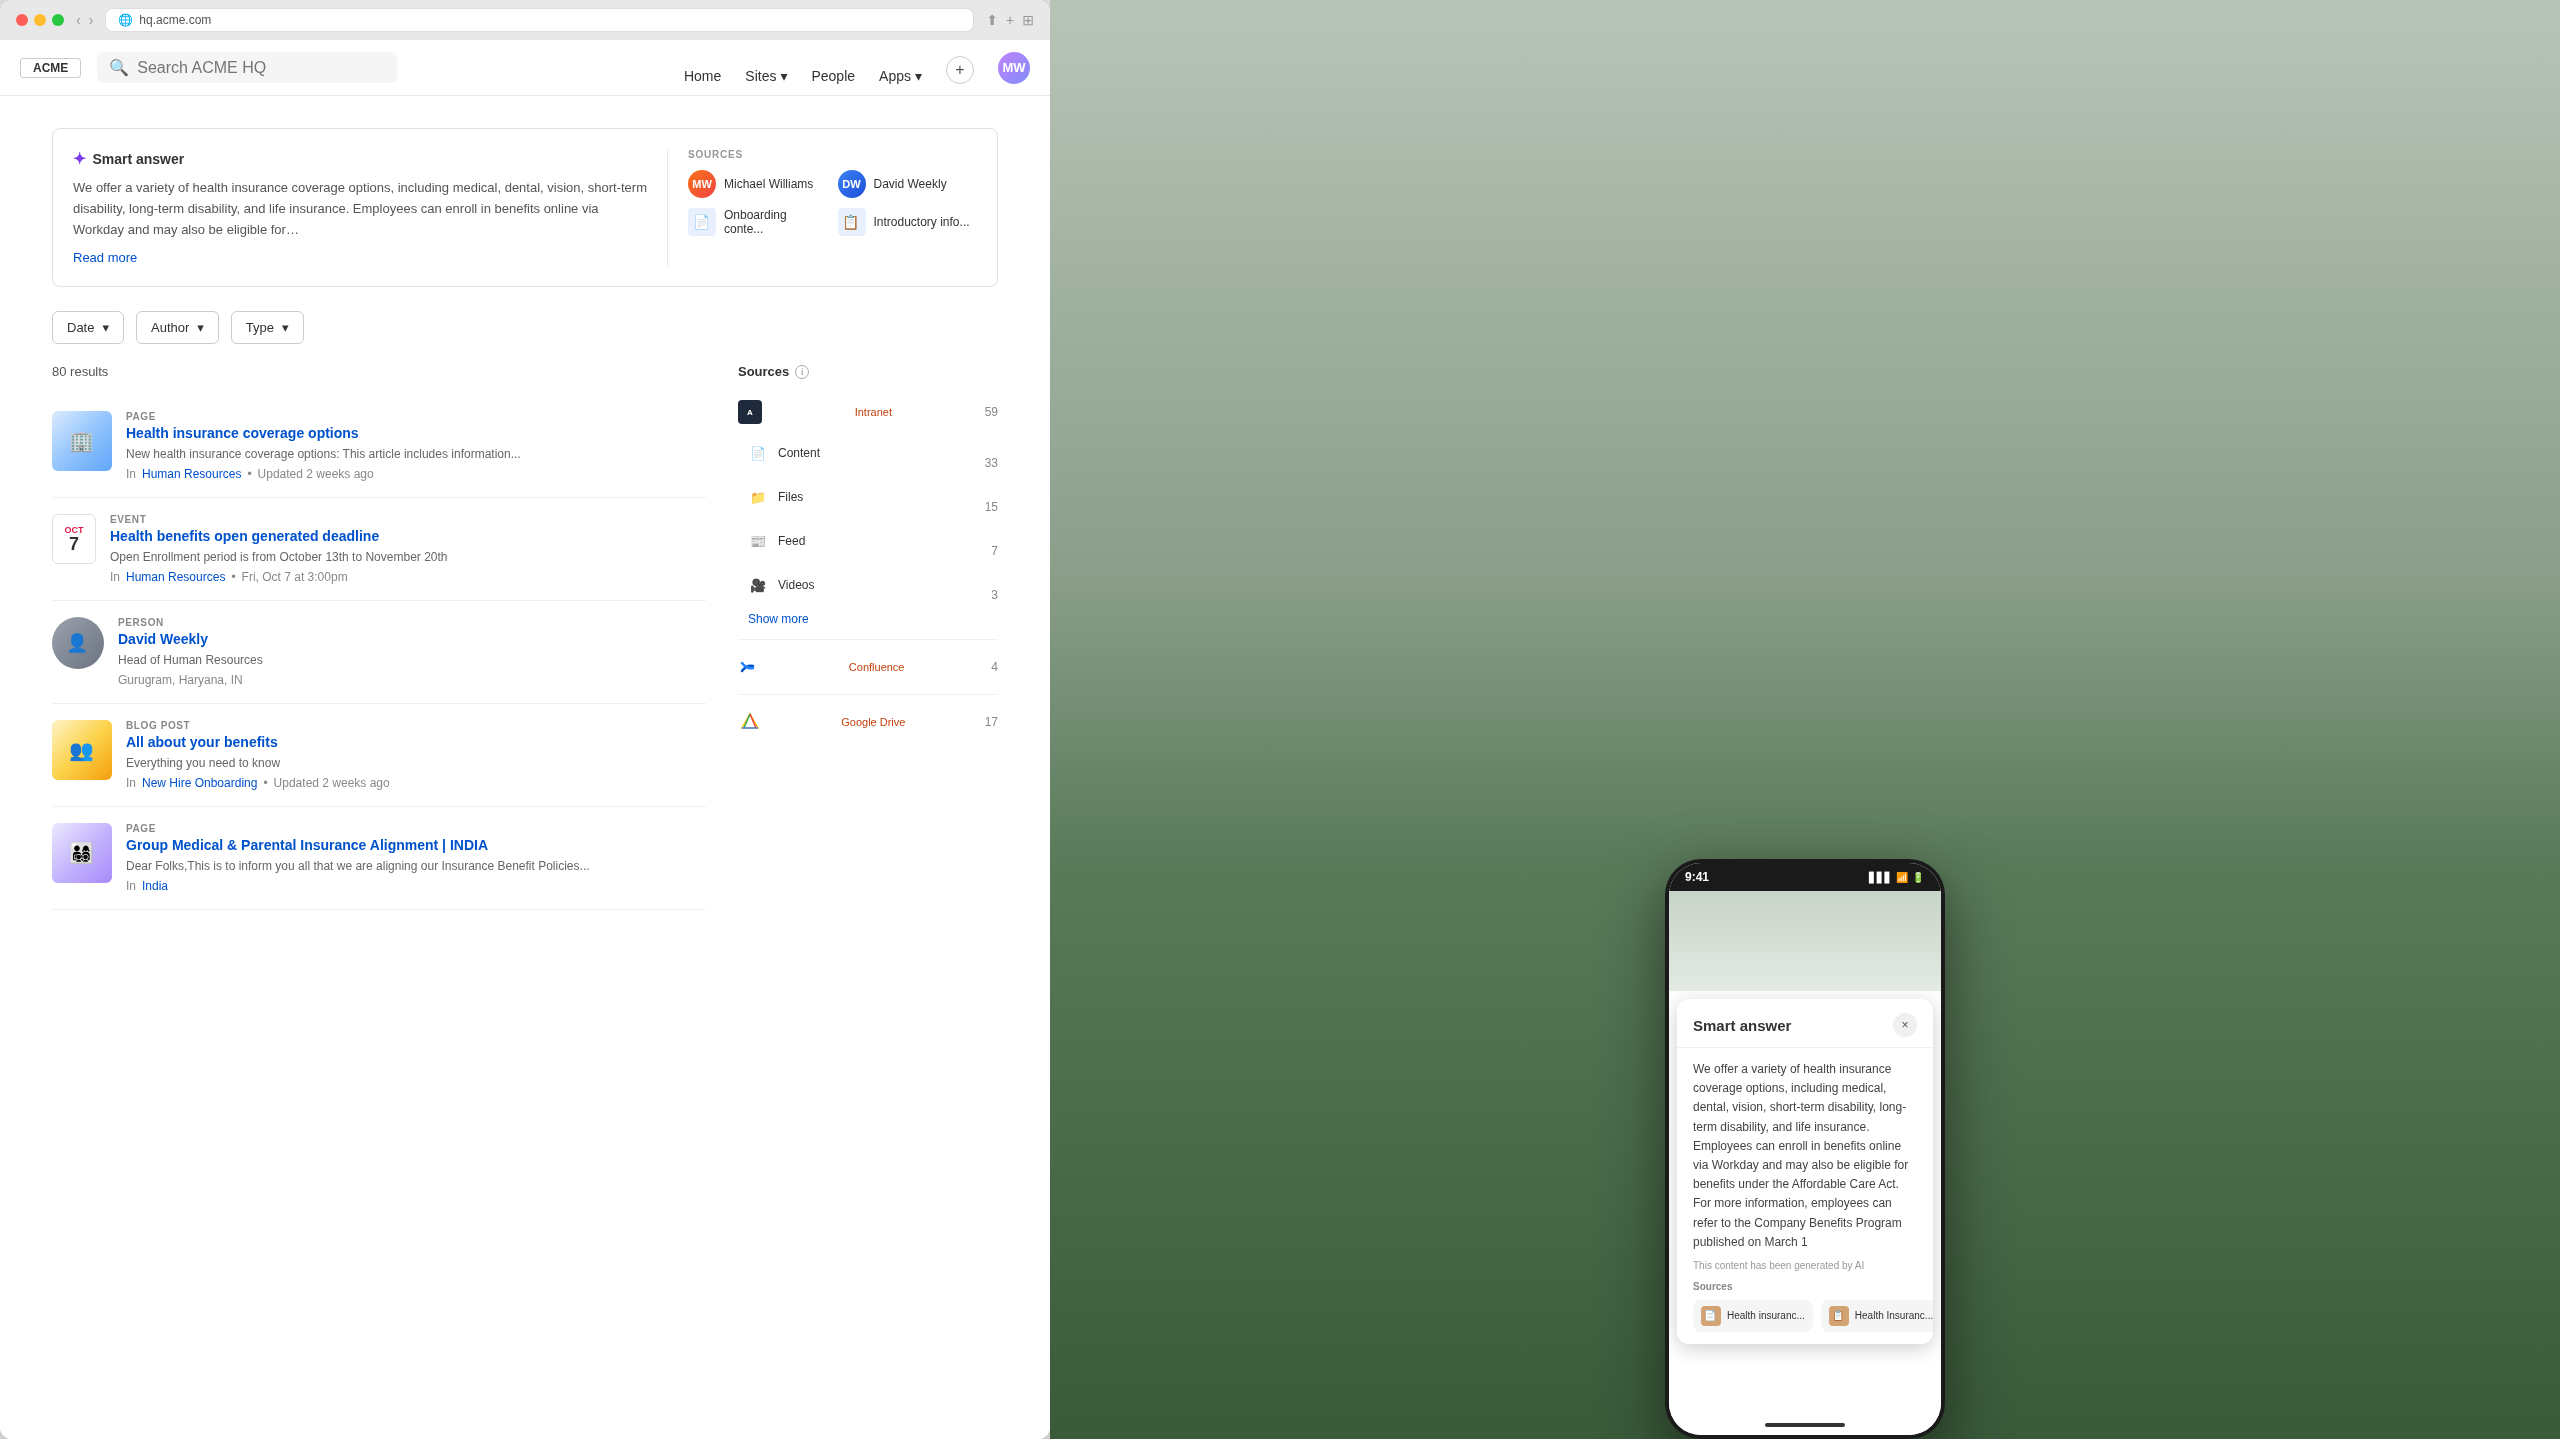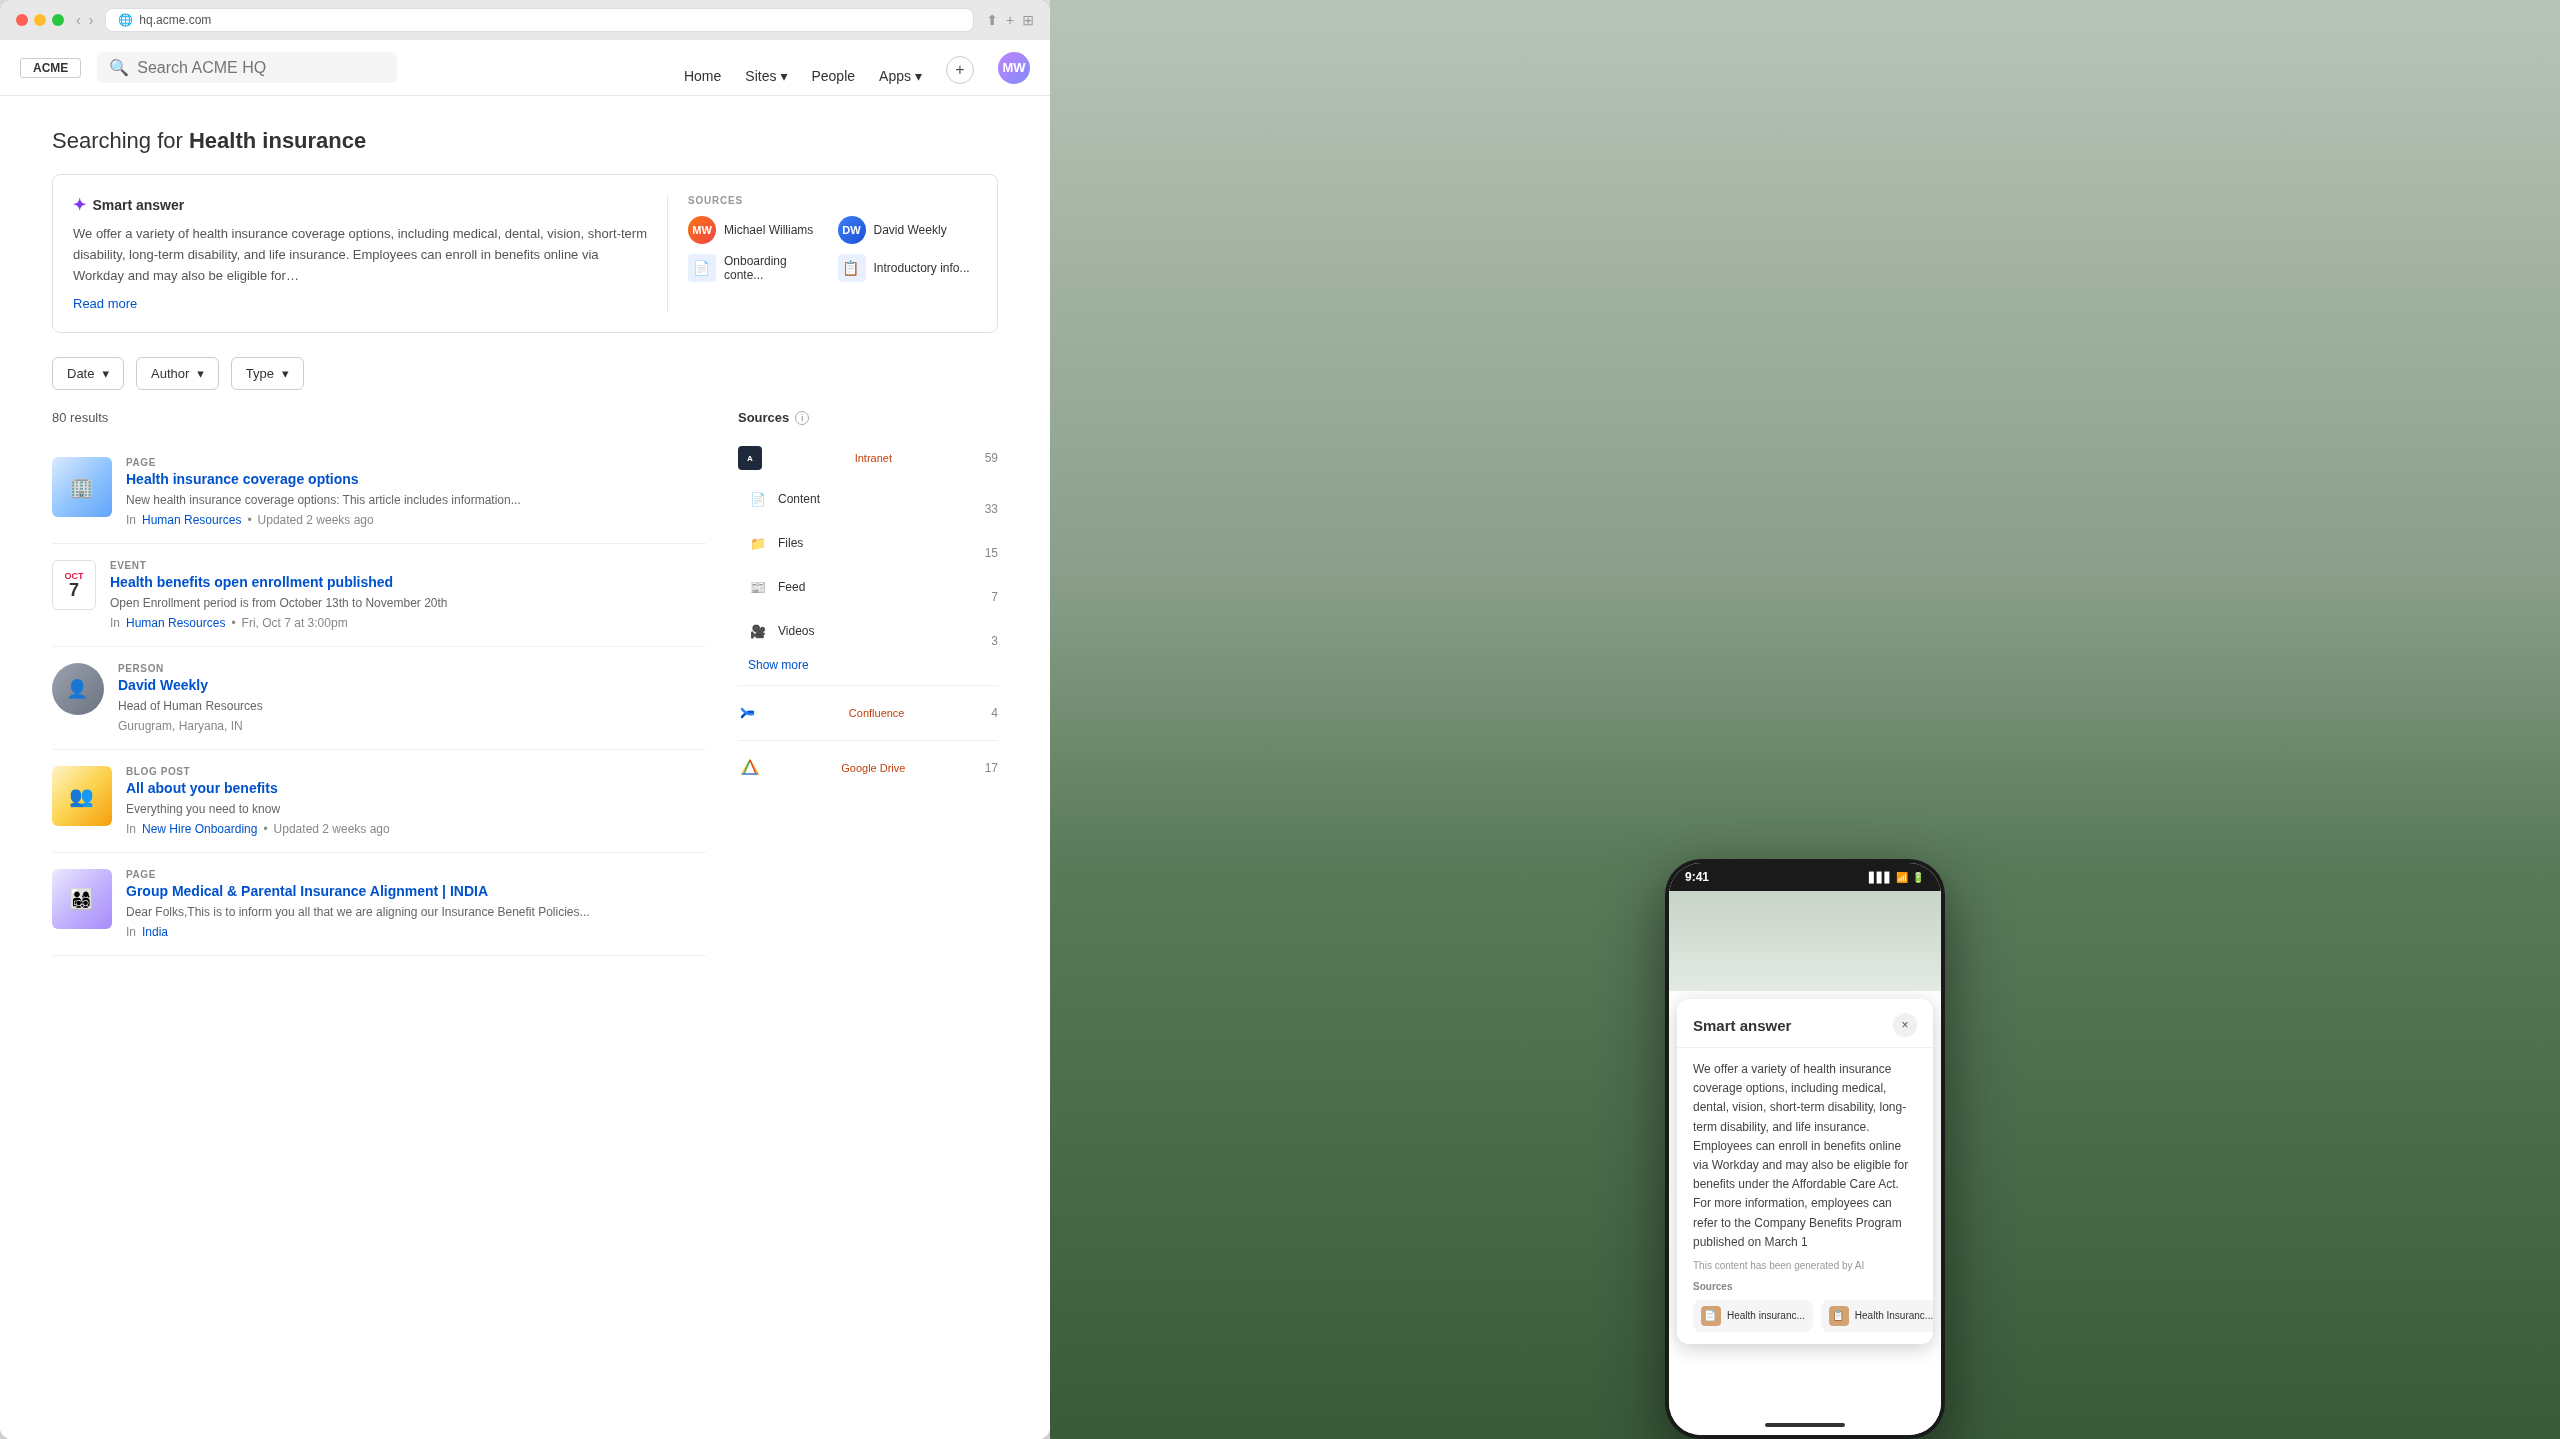--- a/index.html
+++ b/index.html
@@ -836,24 +836,20 @@
         </div>
         <div class="nav-plus">+</div>
         <div class="user-avatar">
           <span>MW</span>
         </div>
       </div>
     </div>
 
     <div class="main-content">
 
-      <h1 class="search-heading">
-        <span>Searching for</span>
-        <strong>Health insurance</strong>
-      </h1>
 
       <div class="smart-answer-box">
         <div class="smart-answer-left">
           <div class="smart-answer-title">
             <span class="sparkle-icon">✦</span>
             <span>Smart answer</span>
           </div>
           <p class="smart-answer-text">We offer a variety of health insurance coverage options, including medical, dental, vision, short-term disability, long-term disability, and life insurance. Employees can enroll in benefits online via Workday and may also be eligible for…</p>
           <a class="read-more">Read more</a>
         </div>
@@ -917,21 +913,21 @@
             </div>
           </div>
 
           <div class="result-item">
             <div class="result-date-box">
               <div class="result-date-month">OCT</div>
               <div class="result-date-day">7</div>
             </div>
             <div class="result-content">
               <div class="result-type-label">EVENT</div>
-              <div class="result-title">Health benefits open enrollment published</div>
+              <div class="result-title">Health benefits open generated deadline</div>
               <div class="result-snippet">Open Enrollment period is from October 13th to November 20th</div>
               <div class="result-meta">
                 <span>In</span>
                 <a>Human Resources</a>
                 <span>•</span>
                 <span>Fri, Oct 7 at 3:00pm</span>
               </div>
             </div>
           </div>
 

